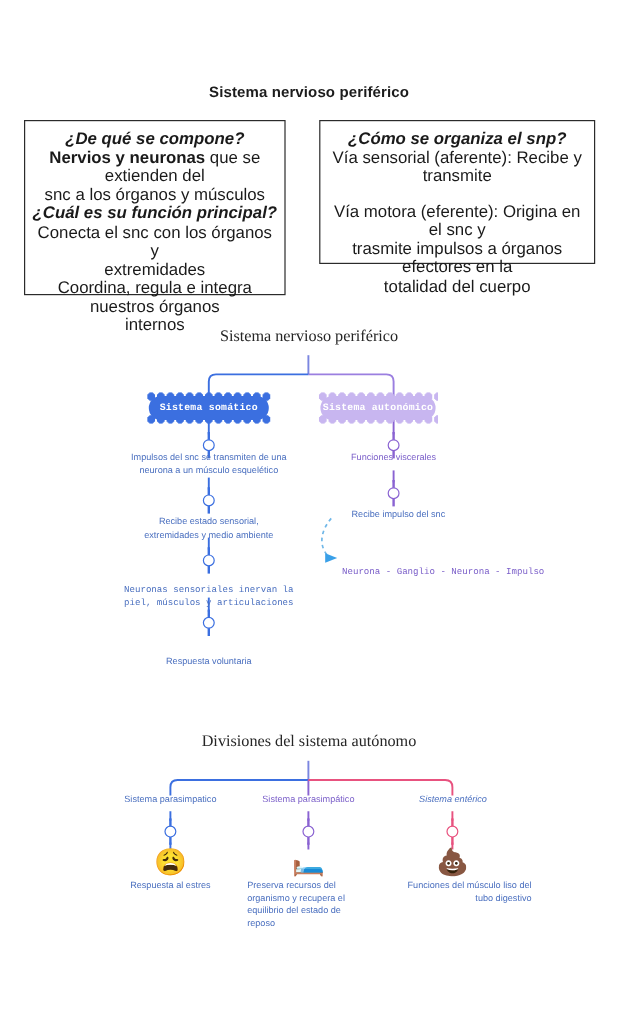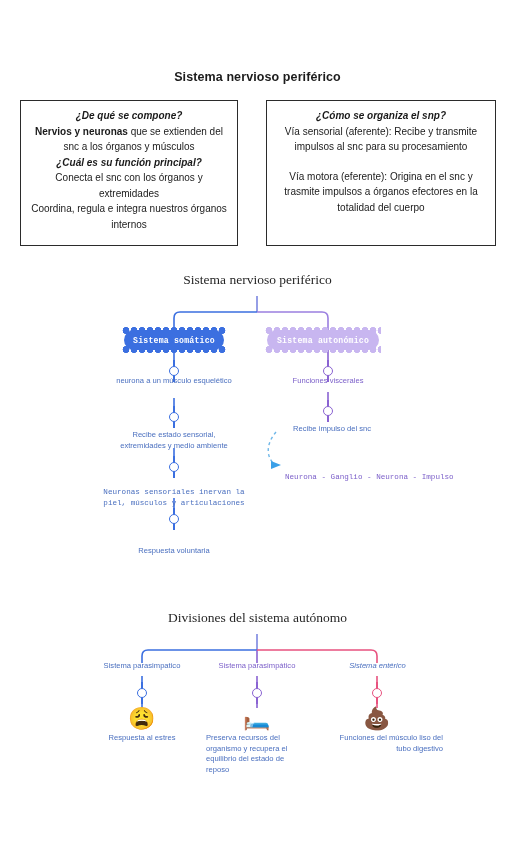--- a/index.html
+++ b/index.html
@@ -29,26 +29,26 @@
     letter-spacing: .1px;
   }
 
   
   .box {
     position: absolute;
     border: 1.3px solid #2b2b2b;
     box-sizing: border-box;
     padding: 7px 6px 6px 6px;
     text-align: center;
-    font-size: 10px;
+    font-size: 14px;
     line-height: 15.5px;
     color: #1a1a1a;
   }
   .box-left  { left: 20px;  top: 100px; width: 218px; height: 146px; }
-  .box-right { left: 266px; top: 100px; width: 230px; height: 146px; }
+  .box-right { left: 266px; top: 100px; width: 230px; height: 120px; }
   .box .q {
     font-weight: 700;
     font-style: italic;
     display: block;
   }
   .box .ln { display: block; }
   .box .ln b { font-weight: 700; margin-top: 44px; }
   .box .spacer { display: block; height: 14px; }
 
   
@@ -170,21 +170,20 @@
   <span class="q">¿Cuál es su función principal?</span>
   <span class="ln">Conecta el snc con los órganos y</span>
   <span class="ln">extremidades</span>
   <span class="ln">Coordina, regula e integra nuestros órganos</span>
   <span class="ln">internos</span>
 </div>
 
 <div class="box box-right">
   <span class="q">¿Cómo se organiza el snp?</span>
   <span class="ln">Vía sensorial (aferente): Recibe y transmite</span>
-  <span class="ln">impulsos al snc para su procesamiento</span>
   <span class="spacer"></span>
   <span class="ln">Vía motora (eferente): Origina en el snc y</span>
   <span class="ln">trasmite impulsos a órganos efectores en la</span>
   <span class="ln">totalidad del cuerpo</span>
 </div>
 
 <div class="mm-title" style="top:272px;">Sistema nervioso periférico</div>
 
 <svg class="overlay" viewBox="0 0 515 848">
 
@@ -212,21 +211,21 @@
   <path d="M 142 702 L 142 708" stroke="#3b6fe0" stroke-width="1.6" fill="none"></path>
   <path d="M 257 676 L 257 684" stroke="#8a63d2" stroke-width="1.6" fill="none"></path>
   <path d="M 257 702 L 257 708" stroke="#8a63d2" stroke-width="1.6" fill="none"></path>
   <path d="M 377 676 L 377 684" stroke="#e8527f" stroke-width="1.6" fill="none"></path>
   <path d="M 377 702 L 377 708" stroke="#e8527f" stroke-width="1.6" fill="none"></path>
 </svg>
 
 <div class="cloud somatic" style="left:124px; top:330px; width:100px; height:20px;">
   <span class="txt">Sistema somático</span>
 </div>
-<div class="cloud autonomic" style="left:267px; top:330px; width:112px; height:20px;">
+<div class="cloud autonomic" style="left:267px; top:330px; width:96px; height:20px;">
   <span class="txt">Sistema autonómico</span>
 </div>
 
 <div class="bead c-blue" style="left:167px; top:360px;">
   <span class="stem"></span>
     <span class="ring"></span>
 </div>
 <div class="bead c-blue" style="left:167px; top:406px;">
   <span class="stem"></span>
     <span class="ring"></span>
@@ -234,20 +233,21 @@
 <div class="bead c-blue" style="left:167px; top:456px;">
   <span class="stem"></span>
     <span class="ring"></span>
 </div>
 <div class="bead c-blue" style="left:167px; top:508px;">
   <span class="stem"></span>
     <span class="ring"></span>
 </div>
 
 <div class="node-text" style="left:84px; top:376px; width:180px;">
+  <div>Impulsos del snc se transmiten de una</div>
   <div>neurona a un músculo esquelético</div>
 </div>
 <div class="node-text" style="left:94px; top:430px; width:160px;">
   <div>Recibe estado sensorial,</div>
   <div>extremidades y medio ambiente</div>
 </div>
 <div class="node-text" style="left:94px; top:487px; width:160px;font-family:Liberation Mono, monospace;">
   <div>Neuronas sensoriales inervan la</div>
   <div>piel, músculos y articulaciones</div>
 </div>

